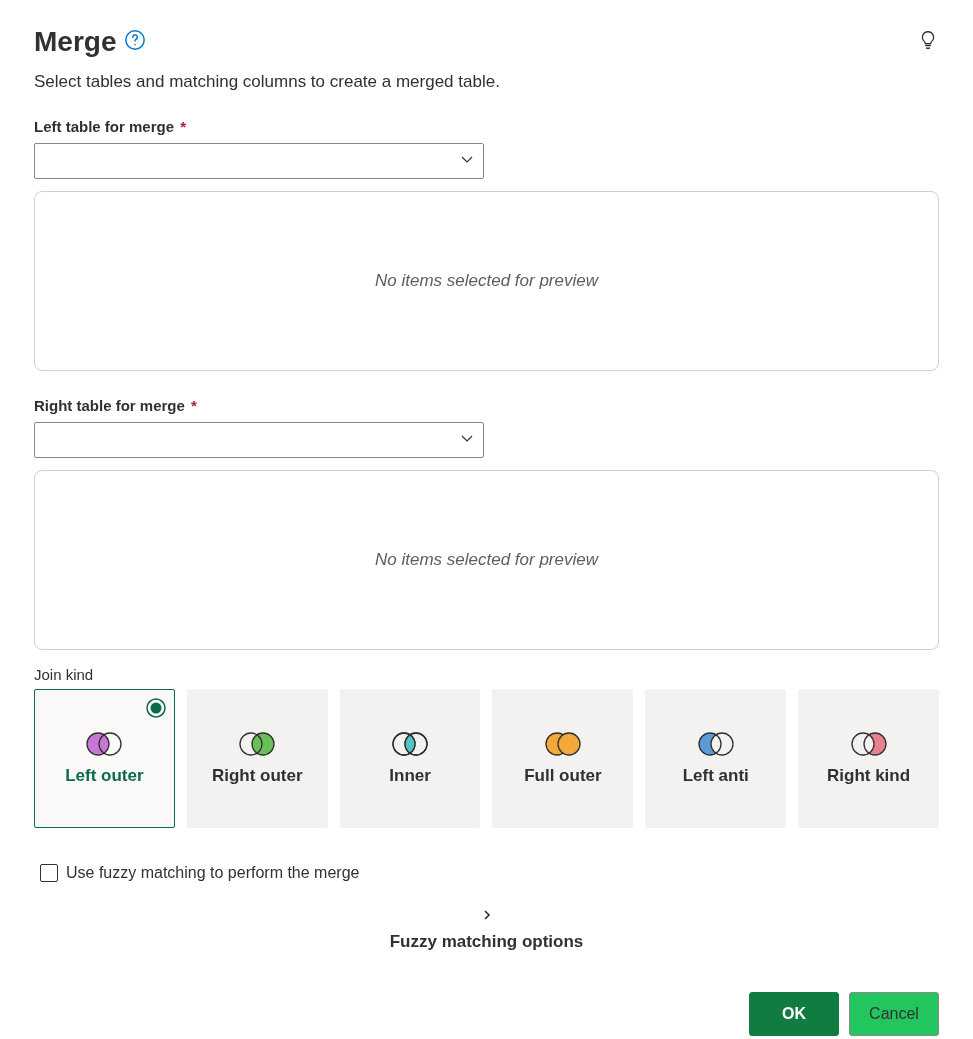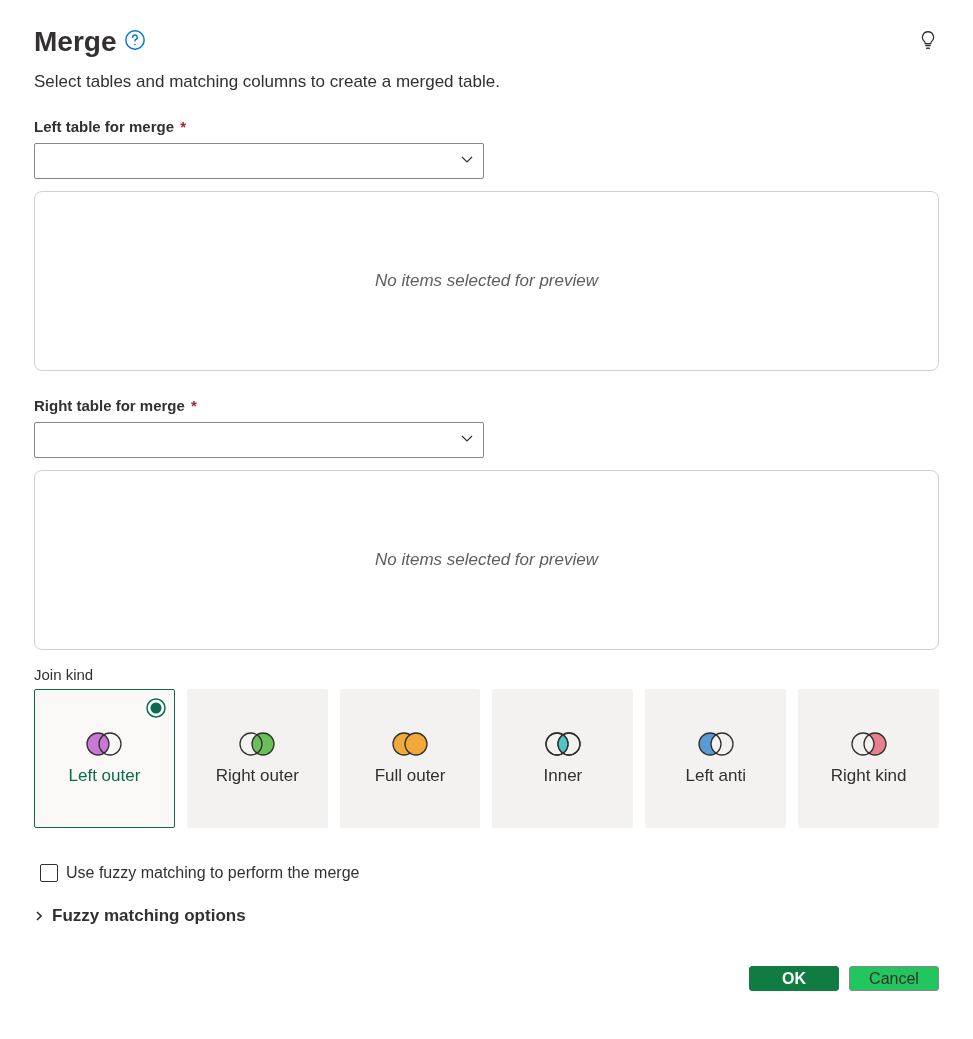--- a/index.html
+++ b/index.html
@@ -13,34 +13,34 @@
   .bulb-icon { width:22px; height:22px; color:#323130; }
   .section { margin-top:26px; }
   .label { font-size:15px; font-weight:600; margin:0 0 8px 0; }
   .req { color:#a4262c; margin-left:2px; }
   .dropdown { position:relative; width:450px; height:36px; border:1px solid #8a8886; border-radius:2px; background:#fff; display:flex; align-items:center; justify-content:flex-end; padding:0 8px; cursor:pointer; }
   .dropdown .chevron { width:16px; height:16px; color:#323130; }
   .preview { border:1px solid #d1d1d1; border-radius:8px; height:180px; display:flex; align-items:center; justify-content:center; margin-top:12px; }
   .preview-text { font-style:italic; color:#605e5c; font-size:17px; }
   .joinkind-label { font-size:15px; font-weight:400; margin:16px 0 6px 0; }
   .join-grid { display:flex; gap:12px; }
-  .join-card { flex:1 1 0; height:139px; background:#f3f2f1; border:1px solid transparent; border-radius:2px; display:flex; flex-direction:column; align-items:center; justify-content:center; gap:4px; cursor:pointer; position:relative; padding:6px 4px; }
+  .join-card { flex:1 1 0; height:139px; background:#f3f2f1; border:1px solid transparent; border-radius:2px; display:flex; flex-direction:column; align-items:center; justify-content:center; gap:4px; cursor:pointer; position:relative; padding:6px 4px;font-weight:bold; }
   .join-card.selected { border:1px solid #0b6a4f; background:#faf9f8; }
   .join-card.selected .join-name { color:#0b6a4f; }
   .join-name { font-size:17px; text-align:center; line-height:1.2; }
   .radio { position:absolute; top:8px; right:8px; width:20px; height:20px; }
   .venn { width:44px; height:28px; }
   .checkbox-row { display:flex; align-items:center; gap:8px; margin-top:36px; margin-left:6px; }
   .checkbox { width:18px; height:18px; border:1px solid #323130; border-radius:2px; background:#fff; cursor:pointer; }
   .checkbox-label { font-size:16px; }
-  .expander-row { display:flex; align-items:center; gap:8px; margin-top:24px; cursor:pointer; }
+  .expander-row { display:flex; align-items:center; gap:8px; margin-top:24px; cursor:pointer;flex-direction:column; }
   .expander-icon { width:10px; height:10px; }
   .expander-label { font-size:17px; font-weight:600; }
   .footer { display:flex; justify-content:flex-end; gap:10px; margin-top:40px; }
-  .btn { min-width:90px; height:25px; border-radius:3px; font-size:16px; cursor:pointer; padding:0 18px; }
+  .btn { min-width:90px; height:44px; border-radius:3px; font-size:16px; cursor:pointer; padding:0 18px; }
   .btn-primary { background:#107c41; border:1px solid #107c41; color:#fff; font-weight:600; }
   .btn-secondary { background:#22c55e; border:1px solid #8a8886; color:#323130; }
 </style>
 </head>
 <body>
 
 <div class="dialog">
 
   <div class="header">
     <div class="title-wrap">
@@ -122,43 +122,43 @@
           <circle cx="28" cy="14" r="11" fill="#6bbf59" stroke="#323130" stroke-width="1.3"></circle>
           <circle cx="16" cy="14" r="11" fill="none" stroke="#323130" stroke-width="1.3"></circle>
         </svg>
       </span>
       <span class="join-name">Right outer</span>
     </div>
 
     <div class="join-card">
       <span>
         <svg class="venn" viewBox="0 0 44 28">
-          <circle cx="16" cy="14" r="11" fill="#f2a93b" stroke="#323130" stroke-width="1.3"></circle>
-          <circle cx="28" cy="14" r="11" fill="#f2a93b" stroke="#323130" stroke-width="1.3"></circle>
-        </svg>
-      </span>
-      <span class="join-name">Full outer</span>
-    </div>
-
-    <div class="join-card">
-      <span>
-        <svg class="venn" viewBox="0 0 44 28">
           <defs>
               <clipPath id="cL">
                 <circle cx="16" cy="14" r="11"></circle>
               </clipPath>
             </defs>
           <circle cx="16" cy="14" r="11" fill="none" stroke="#323130" stroke-width="1.3"></circle>
           <circle cx="28" cy="14" r="11" fill="none" stroke="#323130" stroke-width="1.3"></circle>
           <circle cx="28" cy="14" r="11" fill="#4fc6c6" clip-path="url(#cL)"></circle>
           <circle cx="16" cy="14" r="11" fill="none" stroke="#323130" stroke-width="1.3"></circle>
           <circle cx="28" cy="14" r="11" fill="none" stroke="#323130" stroke-width="1.3"></circle>
         </svg>
       </span>
       <span class="join-name">Inner</span>
+    </div>
+
+    <div class="join-card">
+      <span>
+        <svg class="venn" viewBox="0 0 44 28">
+          <circle cx="16" cy="14" r="11" fill="#f2a93b" stroke="#323130" stroke-width="1.3"></circle>
+          <circle cx="28" cy="14" r="11" fill="#f2a93b" stroke="#323130" stroke-width="1.3"></circle>
+        </svg>
+      </span>
+      <span class="join-name">Full outer</span>
     </div>
 
     <div class="join-card">
       <span>
         <svg class="venn" viewBox="0 0 44 28">
           <defs>
               <mask id="mR">
                 <rect width="44" height="28" fill="white"></rect>
                 <circle cx="28" cy="14" r="11" fill="black"></circle>
               </mask>

